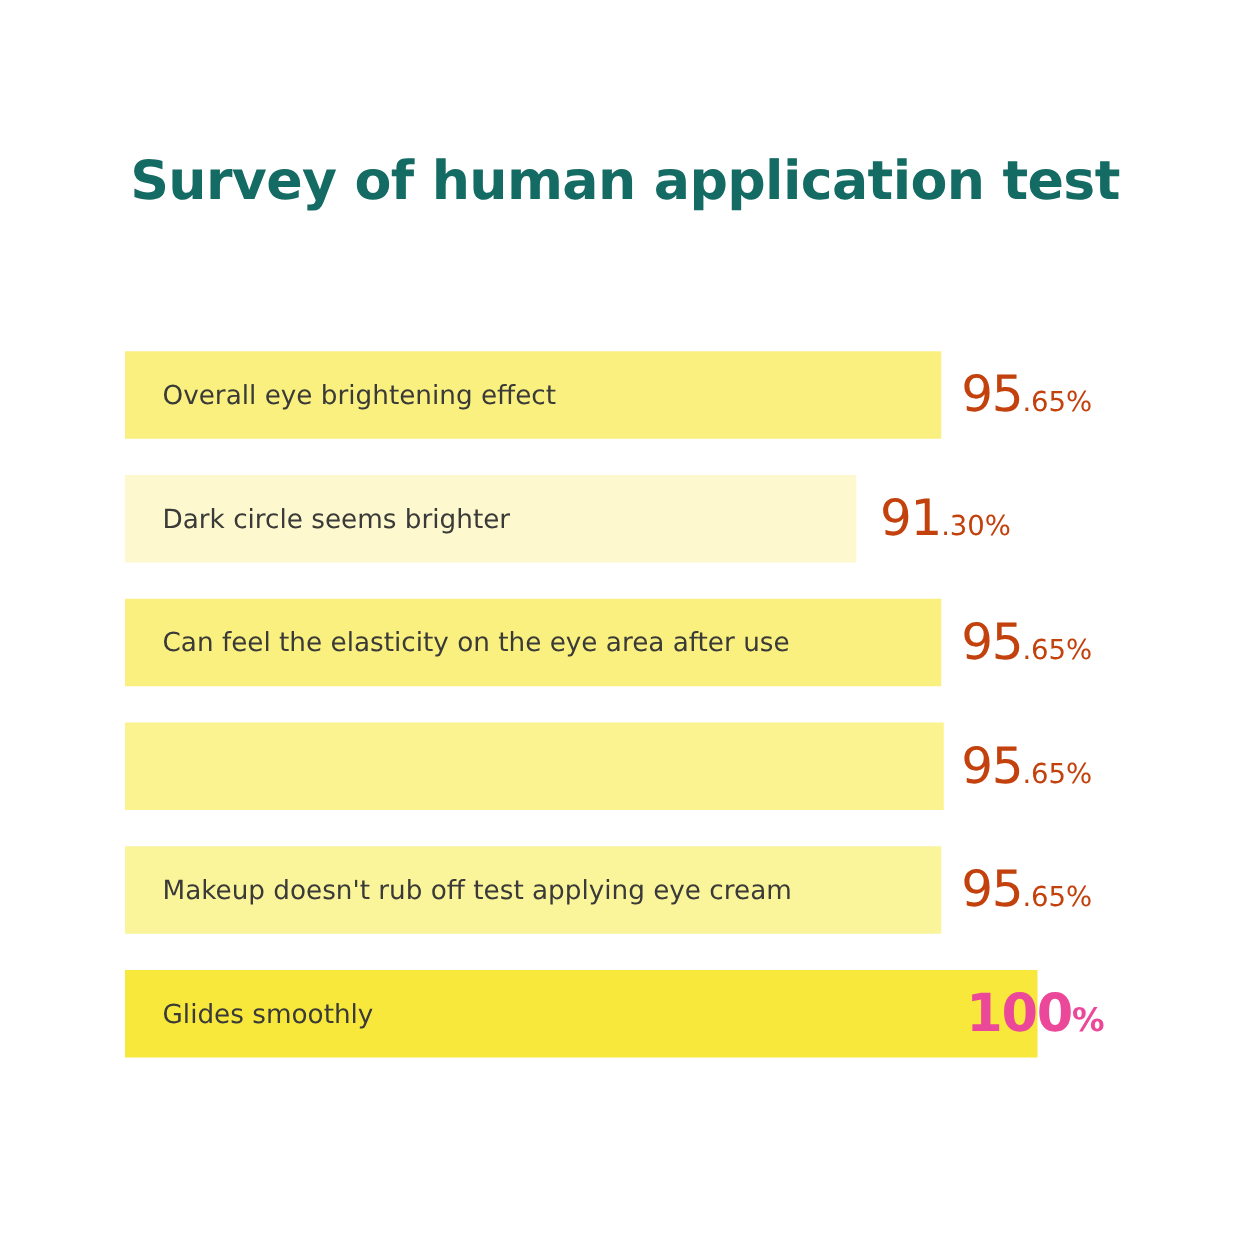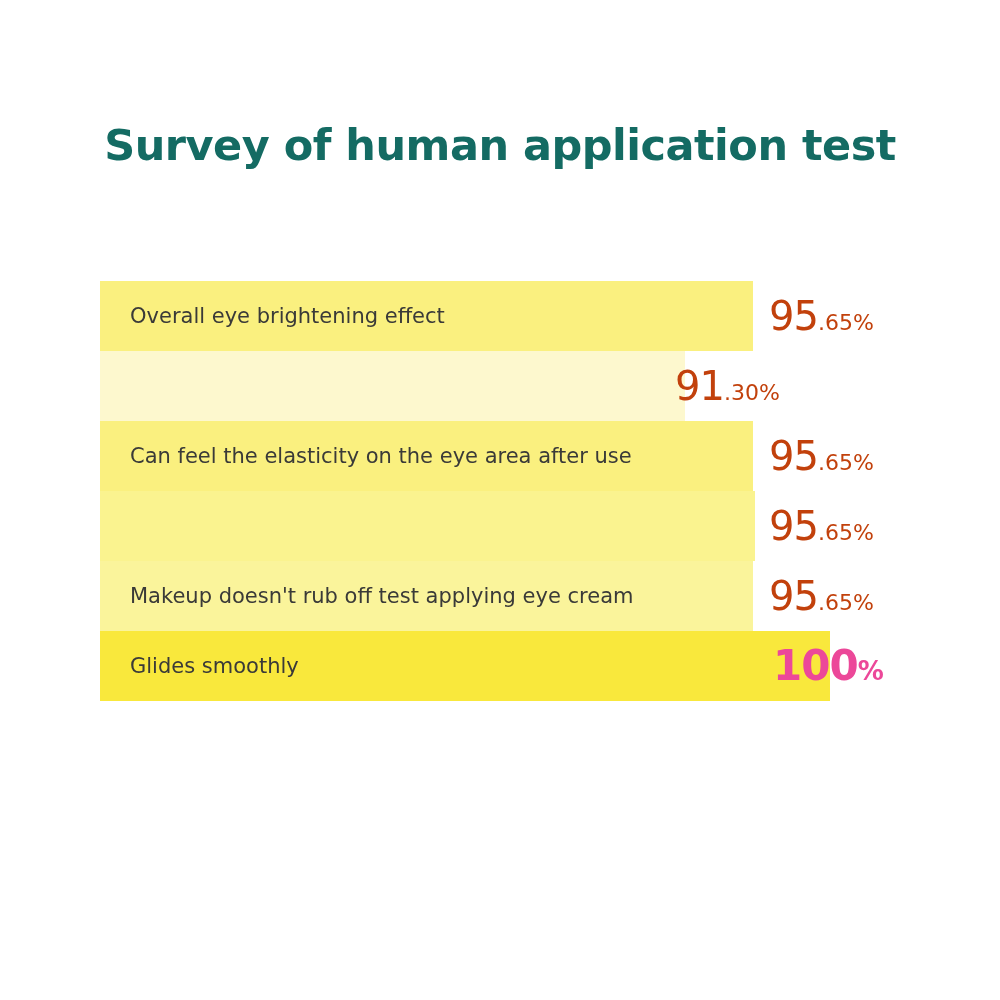--- a/index.html
+++ b/index.html
@@ -33,20 +33,21 @@
   }
   .bars {
     position: absolute;
     left: 100px;
     top: 281px;
     width: 820px;
   }
   .bar-row {
     position: relative;
     height: 70px;
+    margin-bottom: 29px;
   }
   .bar-fill {
     position: absolute;
     left: 0;
     top: 0;
     height: 70px;
     border-radius: 0;
   }
   .bar-label {
     position: absolute;
@@ -96,21 +97,22 @@
   <div class="bars">
 
     <div class="bar-row">
       <div class="bar-fill" style="width:653px;background:#faf07f;"></div>
       <div class="bar-label">Overall eye brightening effect</div>
       <div class="bar-value" style="left:669px;"><span class="whole">95</span><span class="frac">.65%</span></div>
     </div>
 
     <div class="bar-row">
       <div class="bar-fill" style="width:585px;background:#fdf8ce;"></div>
-      <div class="bar-value" style="left:575px;"><span class="whole">91</span><span class="frac">.30%</span></div>
+      <div class="bar-label">Dark circle seems brighter</div>
+      <div class="bar-value" style="left:604px;"><span class="whole">91</span><span class="frac">.30%</span></div>
     </div>
 
     <div class="bar-row">
       <div class="bar-fill" style="width:653px;background:#faf07f;"></div>
       <div class="bar-label">Can feel the elasticity on the eye area after use</div>
       <div class="bar-value" style="left:669px;"><span class="whole">95</span><span class="frac">.65%</span></div>
     </div>
 
     <div class="bar-row">
       <div class="bar-fill" style="width:655px;background:#faf38f;"></div>

